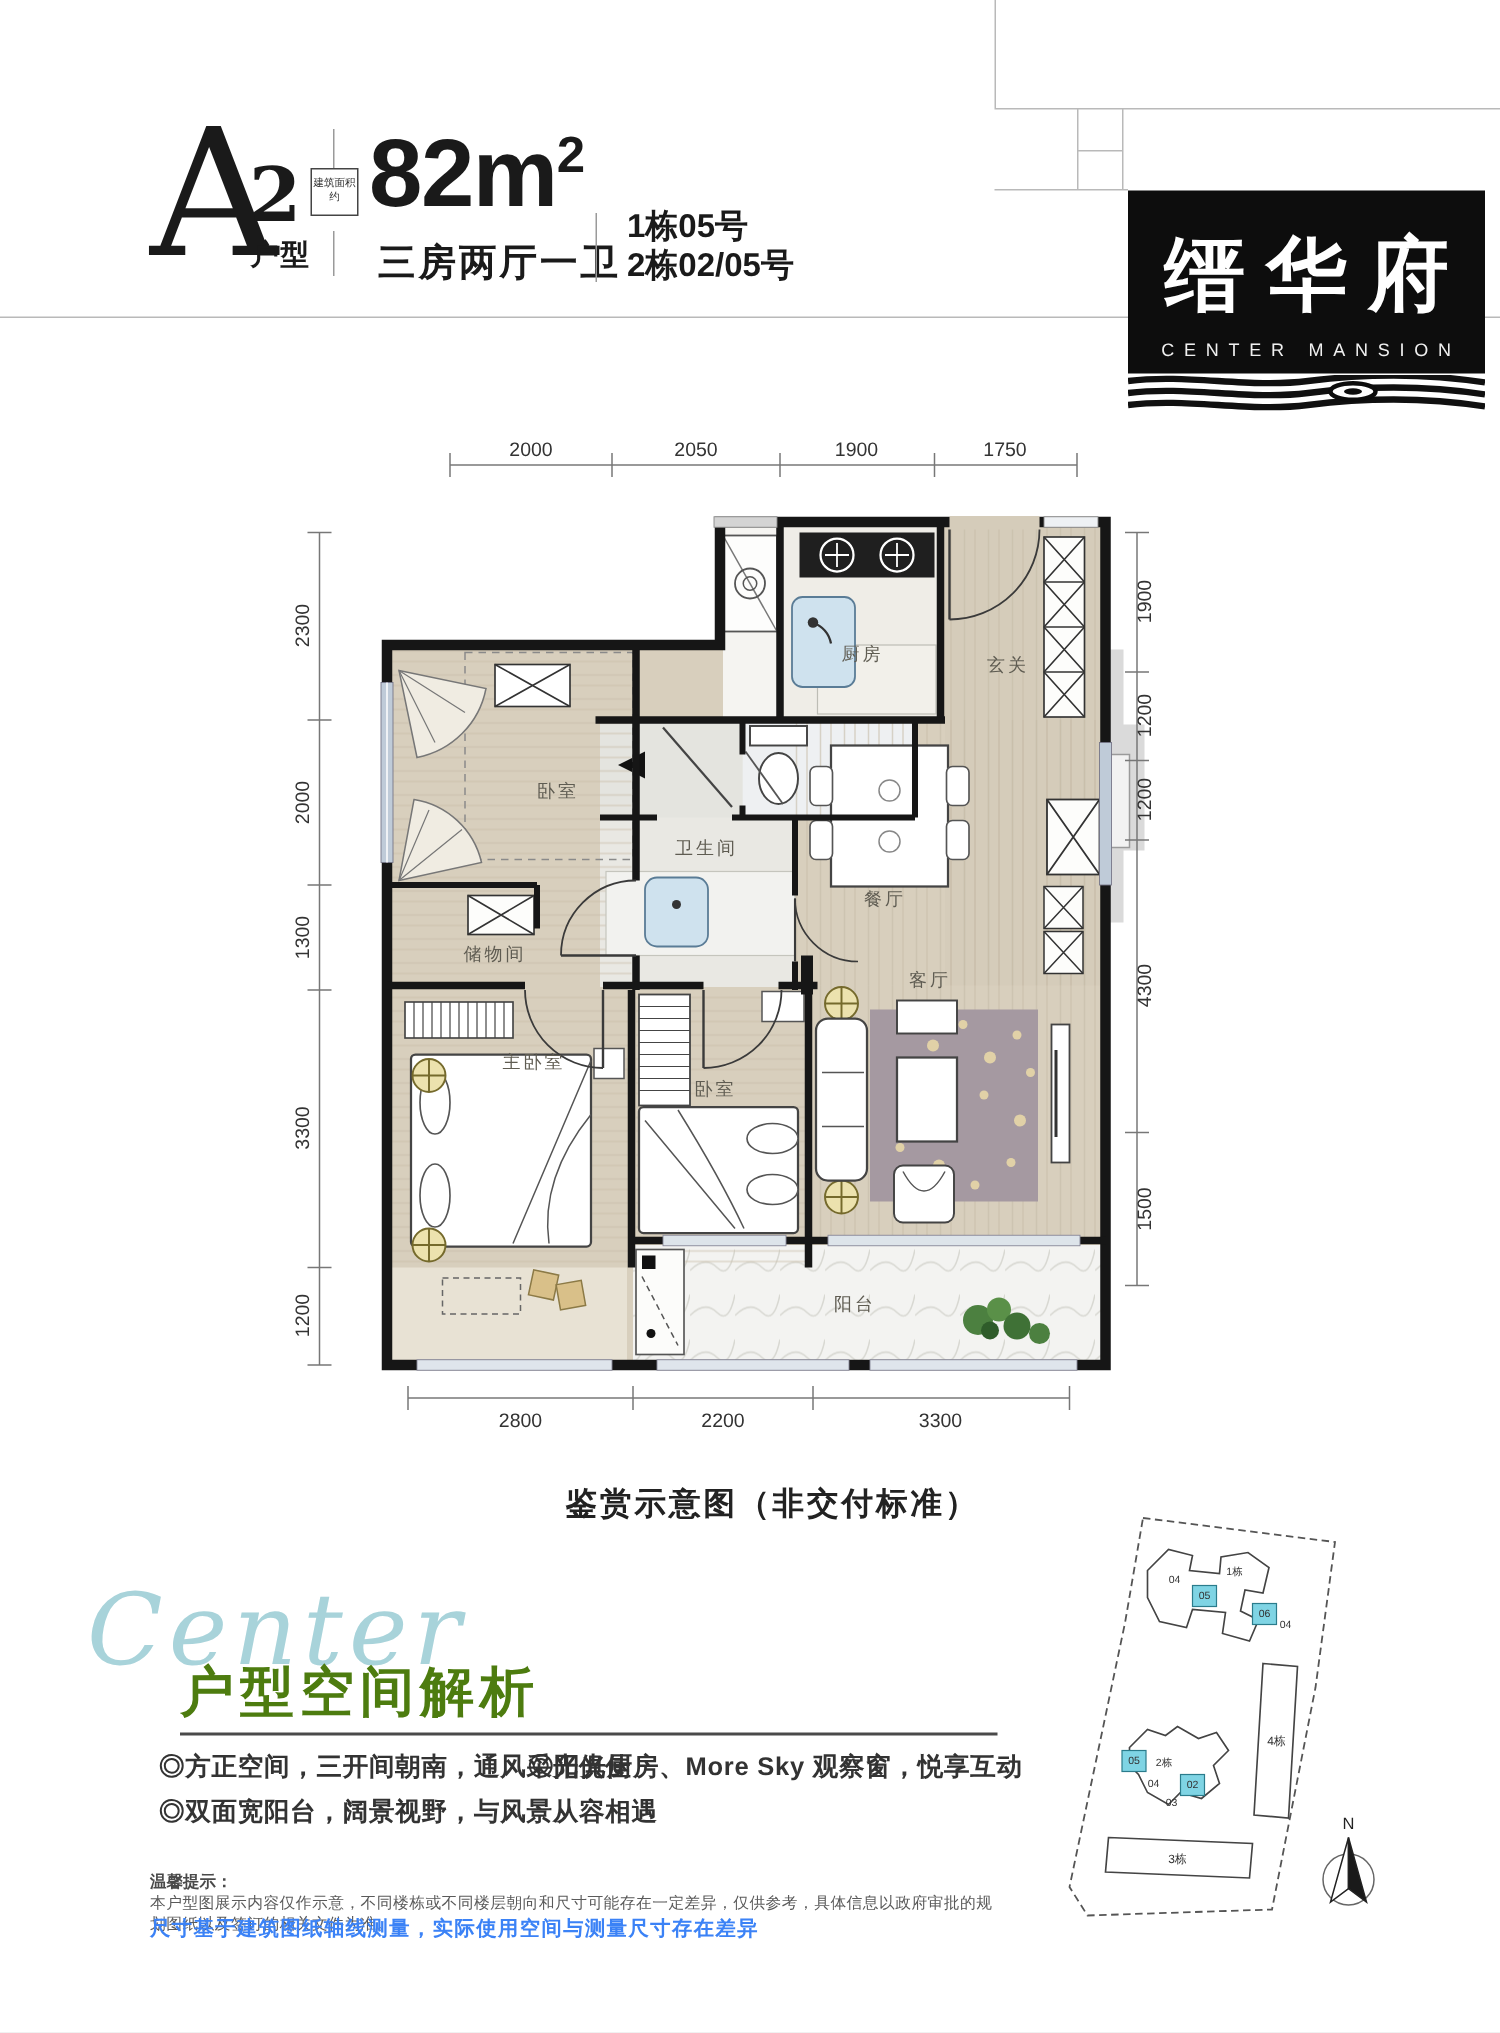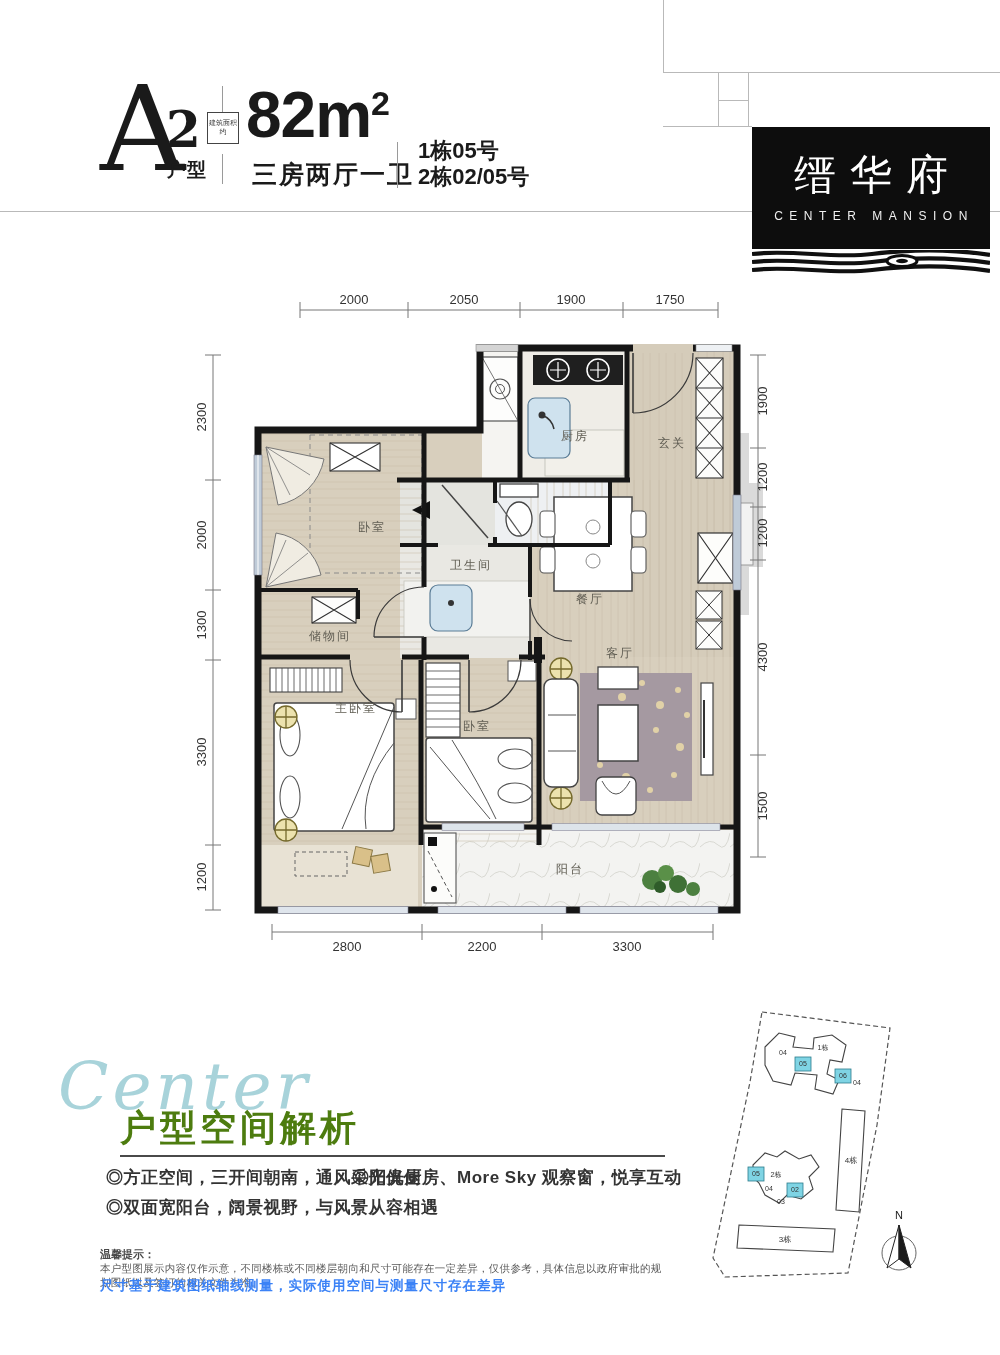--- a/index.html
+++ b/index.html
@@ -11,21 +11,21 @@
   .plan-letter{font-family:"DejaVu Serif",serif;font-size:118px;line-height:1;font-weight:500;}
   .plan-sup{font-family:"DejaVu Serif",serif;font-size:50px;font-weight:600;}
   .plan-type{font-size:19px;font-weight:700;letter-spacing:1px;}
   .area-badge{width:32px;height:32px;border:1px solid #444;font-size:7px;line-height:1.25;
         display:flex;align-items:center;justify-content:center;text-align:center;color:#333;padding:1px;box-sizing:border-box;}
   .area-big{font-size:64px;font-weight:700;letter-spacing:-1px;}
   .area-big sup{font-size:34px;}
   .layout-txt{font-size:25px;font-weight:700;letter-spacing:2px;}
   .unit-txt{font-size:22px;font-weight:600;line-height:1.18;}
   .logo-box{background:#0d0d0d;color:#fff;text-align:center;}
-  .logo-cn{font-size:42px;letter-spacing:14px;padding:20px 0 6px 14px;font-weight:400;}
+  .logo-cn{font-size:54px;letter-spacing:14px;padding:20px 0 6px 14px;font-weight:700;}
   .logo-en{font-size:12px;letter-spacing:6.5px;color:#f0f0f0;padding-left:6px;}
   .caption{font-size:21px;font-weight:700;letter-spacing:2px;text-align:center;color:#222;}
   
   .script-word{font-family:"DejaVu Serif",serif;font-style:italic;font-size:66px;color:#a8d3da;letter-spacing:4px;}
   .analysis-title{font-size:36px;font-weight:700;letter-spacing:4px;color:#4d7c0f;}
   .divider{position:absolute;background:#4a4a4a;height:2px;}
   .bullet{font-size:17px;font-weight:600;color:#333;letter-spacing:0.5px;}
   .disc-title{font-size:11px;font-weight:700;color:#4a4a4a;}
   .disc-line1{font-size:10.5px;color:#5a5a5a;letter-spacing:0.3px;}
   .disc-line2{font-size:13.5px;color:#3b82f6;font-weight:600;letter-spacing:1px;}
@@ -371,20 +371,21 @@
       <text class="dim" x="577" y="192" transform="rotate(-90 577 192)">1200</text>
       <text class="dim" x="577" y="248" transform="rotate(-90 577 248)">1200</text>
       <text class="dim" x="577" y="372" transform="rotate(-90 577 372)">4300</text>
       <text class="dim" x="577" y="521" transform="rotate(-90 577 521)">1500</text>
       <text class="dim" x="157" y="666">2800</text>
       <text class="dim" x="292" y="666">2200</text>
       <text class="dim" x="437" y="666">3300</text>
     </g>
   </svg>
 
+  <div class="abs caption" style="left:190px;top:988px;width:650px;">鉴赏示意图（非交付标准）</div>
 
   <div class="abs script-word" style="left:58px;top:1048px;">Center</div>
   <div class="abs analysis-title" style="left:120px;top:1104px;">户型空间解析</div>
   <div class="divider" style="left:120px;top:1155px;width:545px;"></div>
   <div class="abs bullet" style="left:106px;top:1166px;">◎方正空间，三开间朝南，通风采光俱佳</div>
   <div class="abs bullet" style="left:352px;top:1166px;">◎阳光厨房、More Sky 观察窗，悦享互动</div>
   <div class="abs bullet" style="left:106px;top:1196px;">◎双面宽阳台，阔景视野，与风景从容相遇</div>
 
   <div class="abs disc-title" style="left:100px;top:1247px;">温馨提示：</div>
   <div class="abs disc-line1" style="left:100px;top:1262px;width:570px;">本户型图展示内容仅作示意，不同楼栋或不同楼层朝向和尺寸可能存在一定差异，仅供参考，具体信息以政府审批的规划图纸以及签订的相关文件为准。</div>

